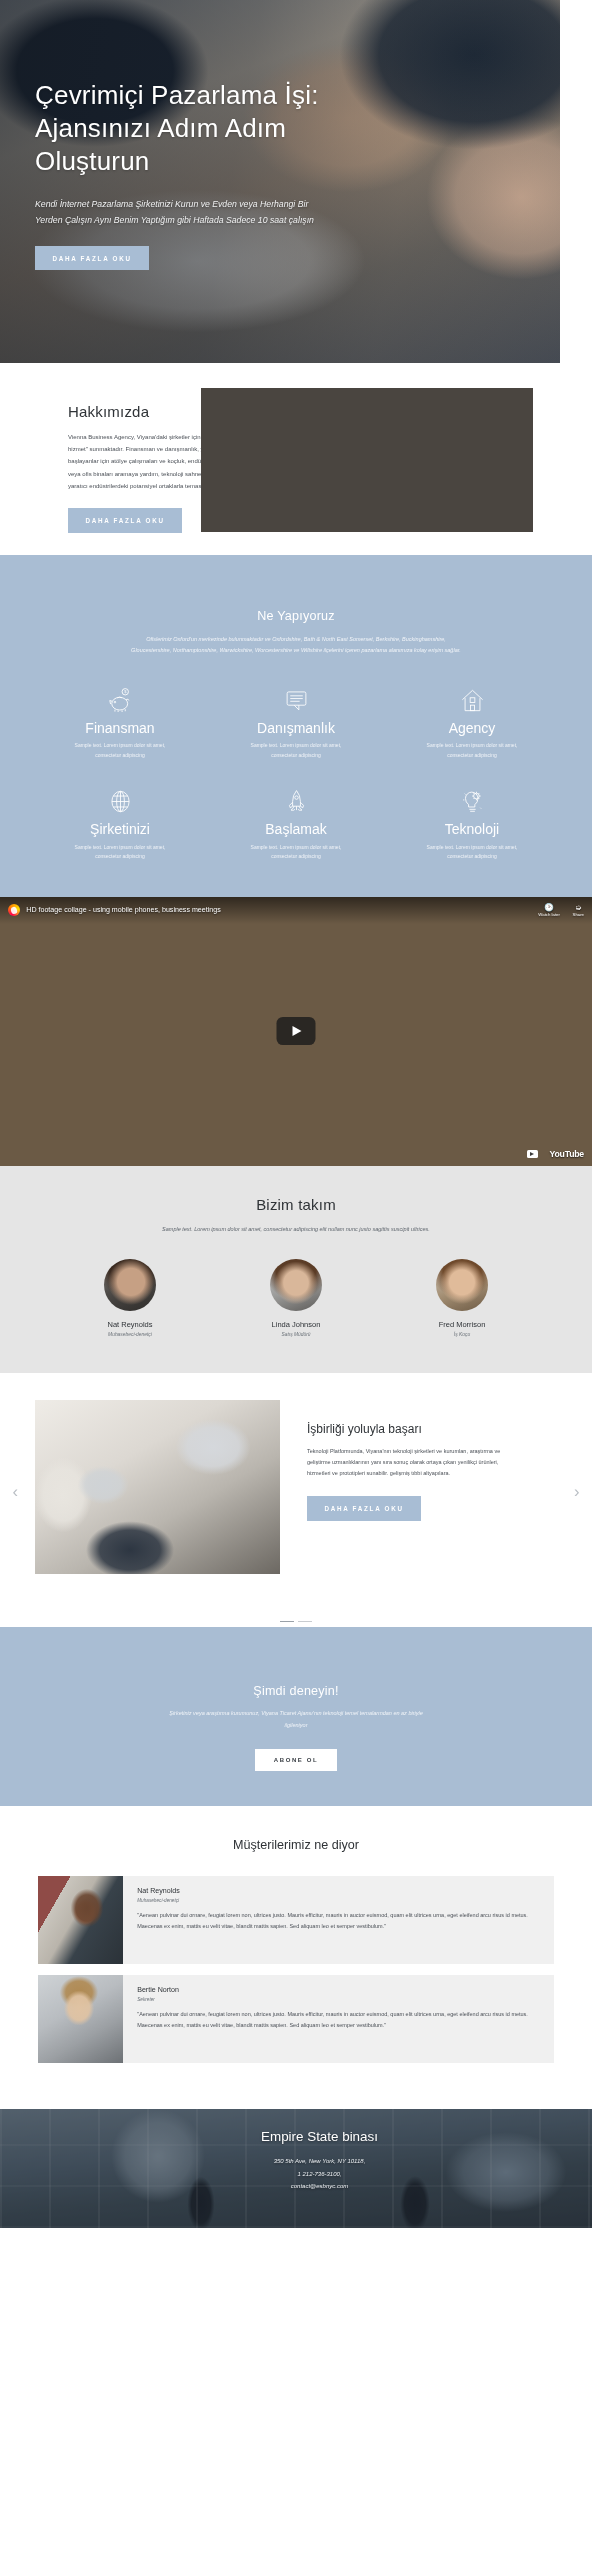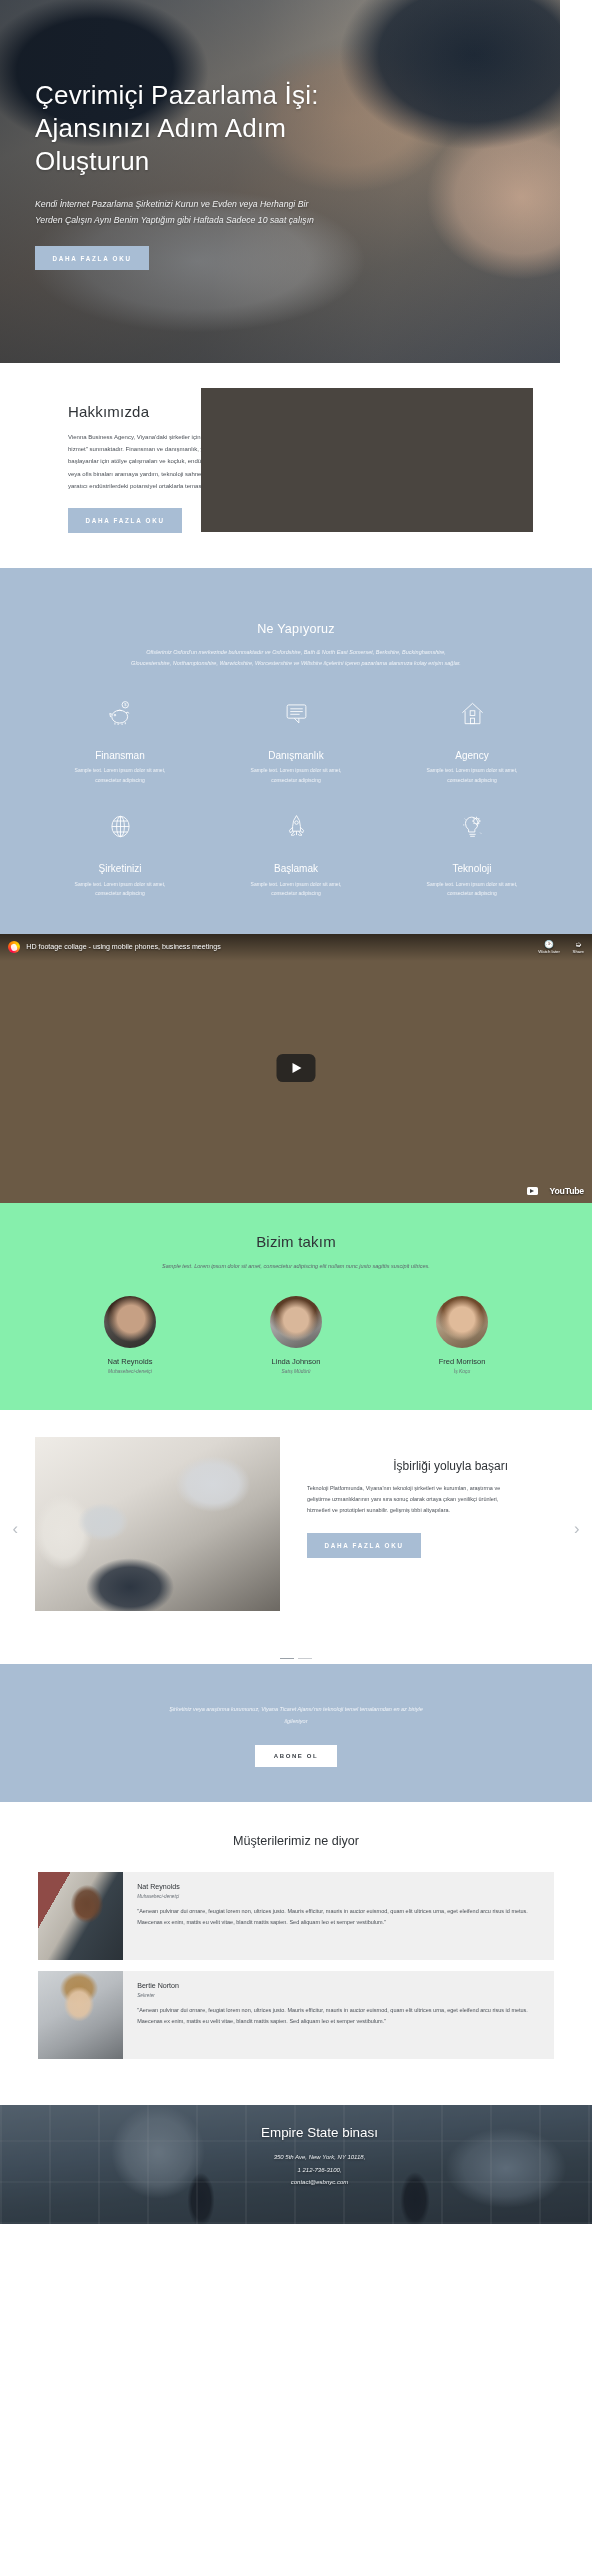--- a/index.html
+++ b/index.html
@@ -70,21 +70,21 @@
     font-size: 6.3px;
     letter-spacing: 1.7px;
     font-weight: 700;
     padding: 8.7px 17.4px;
     margin-top: 17.4px;
   }
 
   
   .about {
     background: #fff;
-    padding: 35px 0 35px 0;
+    padding: 35px 0 22px 0;
     display: flex;
     position: relative;
     min-height: 174px;
   }
   .about-left {
     width: 261px;
     padding: 4.7px 22px 0 68px;
   }
   .sec-title-dark {
     font-size: 15px;
@@ -149,22 +149,22 @@
     row-gap: 25px;
     padding: 0 32px;
   }
   .svc { text-align: center; }
   .svc-icon {
     height: 33px;
     display: flex; align-items: center; justify-content: center;
   }
   .svc-icon svg { display: block; }
   .svc-name {
-    margin-top: 20px;
-    font-size: 10px;
+    margin-top: 3px;
+    font-size: 14px;
     color: #ffffff;
     font-weight: 400;
   }
   .svc-desc {
     margin: 5.5px auto 0;
     max-width: 118px;
     font-size: 5px;
     line-height: 1.9;
     color: #f1f4f8;
   }
@@ -237,21 +237,21 @@
     display: flex; align-items: center; justify-content: center;
   }
   .yt-mark-tri {
     width: 0; height: 0; border-left: 4px solid #3b3b3b;
     border-top: 2.4px solid transparent; border-bottom: 2.4px solid transparent;
     margin-left: 0.8px;
   }
 
   
   .team {
-    background: #86efac;
+    background: #e5e5e5;
     padding: 30px 0 36px;
     text-align: center;
   }
   .team-sub {
     margin: 9.5px auto 0; max-width: 332px;
     font-size: 5.5px; line-height: 2; font-style: italic; color: #5d646c;
   }
   .team-grid {
     margin-top: 24px;
     display: grid; grid-template-columns: repeat(3, 1fr);
@@ -287,21 +287,21 @@
   .sl-photo {
     width: 245px; height: 174px; margin-left: 35px; flex: 0 0 auto;
     background:
       radial-gradient(ellipse 47px 35px at 178px 47px, #d5d8dc 0%, rgba(213,216,220,0.8) 55%, rgba(213,216,220,0) 80%),
       radial-gradient(ellipse 32px 24px at 68px 85px, #cfd3d6 0%, rgba(207,211,214,0.8) 55%, rgba(207,211,214,0) 80%),
       radial-gradient(ellipse 55px 36px at 95px 150px, #2d3642 0%, rgba(45,54,66,0.85) 55%, rgba(45,54,66,0) 80%),
       radial-gradient(ellipse 36px 47px at 28.4px 95px, #e8e5df 0%, rgba(232,229,223,0.8) 55%, rgba(232,229,223,0) 80%),
       linear-gradient(150deg, #efece7 0%, #dcd8d2 35%, #b9b5ae 62%, #6c6862 100%);
   }
   .sl-body { padding: 22px 44px 0 27px; }
-  .sl-title { font-size: 12px; font-weight: 400; color: #2f3337; text-align: right; }
+  .sl-title { font-size: 12px; font-weight: 400; color: #2f3337; }
   .sl-text { margin-top: 9.5px; font-size: 5.5px; line-height: 2; color: #4b5057; max-width: 201px; }
   .sl-arrow {
     position: absolute; top: 111px;
     font-size: 16.6px; color: #b9bec4; cursor: pointer; user-select: none;
     line-height: 1;
   }
   .sl-arrow.left { left: 12.6px; }
   .sl-arrow.right { right: 12.6px; }
   .sl-dashes {
     display: flex; gap: 4.7px; justify-content: center; padding: 14.2px 0 4.7px;
@@ -549,20 +549,21 @@
     <button class="btn btn-blue">DAHA FAZLA OKU</button>
   </div>
   <div class="sl-arrow right">›</div>
 </section>
 <div class="sl-dashes">
   <span class="dash active"></span>
   <span class="dash"></span>
 </div>
 
 <section class="cta">
+  <h2 class="sec-title-light">Şimdi deneyin!</h2>
   <p class="cta-sub">Şirketiniz veya araştırma kurumunuz, Viyana Ticaret Ajansı'nın teknoloji temel temalarından en az biriyle ilgileniyor</p>
   <button class="btn btn-white">ABONE OL</button>
 </section>
 
 <section class="testi">
   <h2 class="testi-title">Müşterilerimiz ne diyor</h2>
 
   <div class="t-row">
     <div class="t-photo tp1"></div>
     <div class="t-card">

